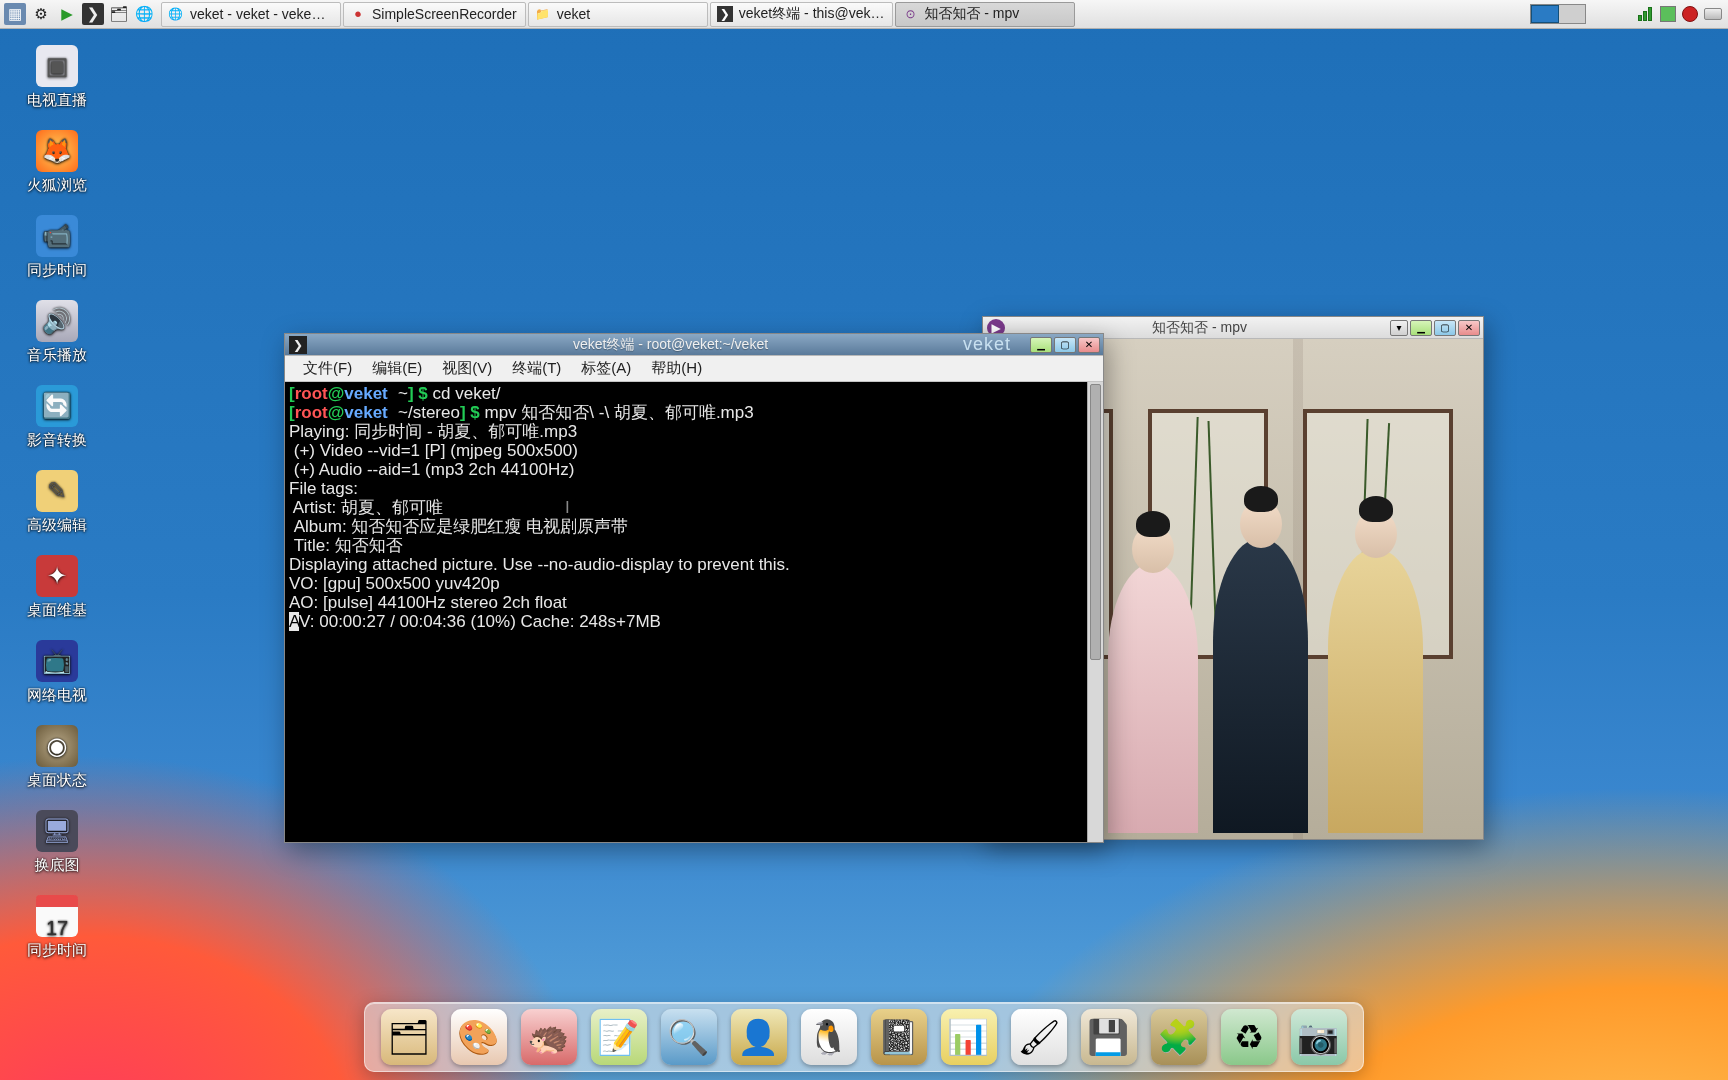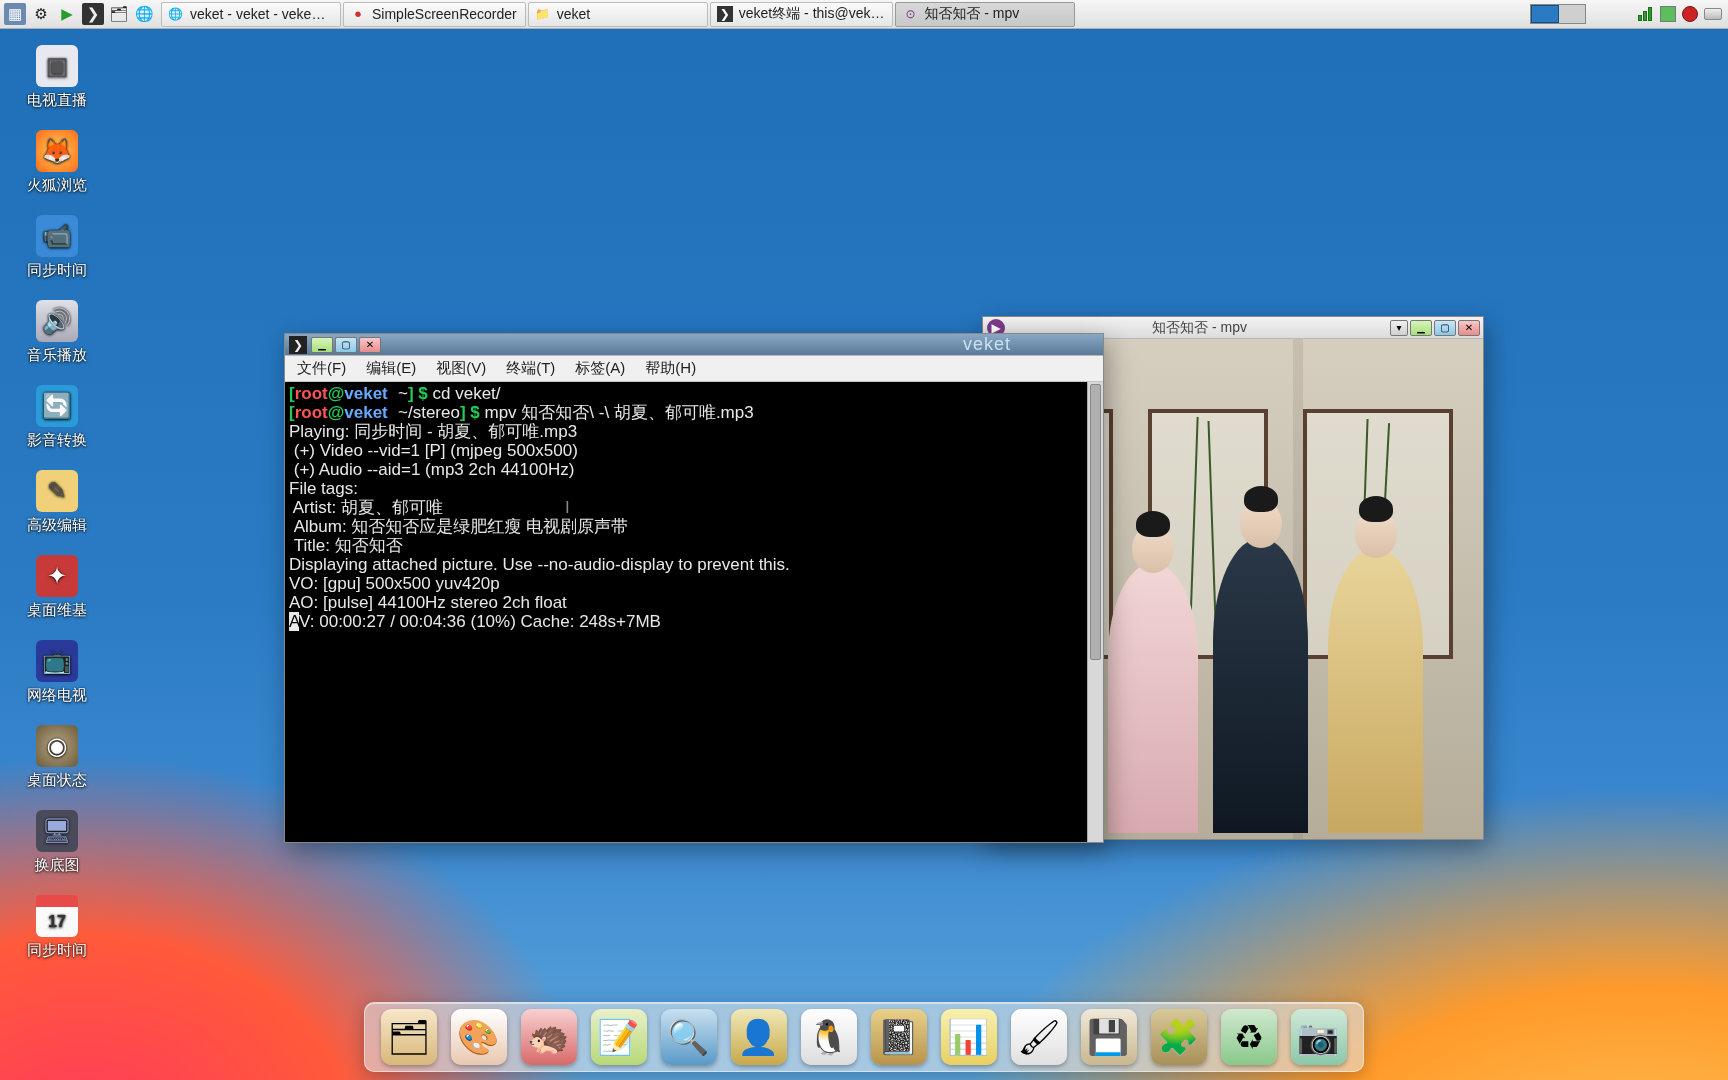--- a/index.html
+++ b/index.html
@@ -87,21 +87,21 @@
 .head{position:absolute;top:-38px;left:50%;transform:translateX(-50%);width:42px;height:48px;border-radius:50%;
   background:linear-gradient(#f2dcc8,#d8bfa8);}
 .head::before{content:"";position:absolute;top:-14px;left:4px;right:4px;height:26px;border-radius:50% 50% 40% 40%;
   background:#1a1a1a;}
 .redtxt{position:absolute;left:6px;top:160px;width:20px;color:#a01818;font-size:16px;line-height:20px;
   writing-mode:vertical-rl;}
 
 
 .term-win{ }
 .menubar{height:26px;background:#f0f0f0;border-bottom:1px solid #c4c4c4;display:flex;align-items:center;
-  padding:0 4px;gap:4px;font-size:15px;color:#222;}
+  padding:0 10px;gap:4px;font-size:15px;color:#222;}
 .menubar span{padding:2px 8px;}
 .term-body{background:#000;color:#e8e8e8;font-family:"DejaVu Sans Mono","Consolas",monospace;
   font-size:17px;line-height:19px;padding:2px 4px;white-space:pre;overflow:hidden;position:relative;}
 .term-body .g{color:#22cc55;font-weight:bold;}
 .term-body .r{color:#ff5555;font-weight:bold;}
 .term-body .b{color:#66aaff;font-weight:bold;}
 .term-body .w{color:#e8e8e8;}
 .term-body .bold{font-weight:normal;}
 .cursor-i{position:absolute;color:#888;}
 .scrollbar{position:absolute;right:0;top:0;bottom:0;width:16px;background:#d8d8d8;border-left:1px solid #aaa;}
@@ -196,21 +196,21 @@
       <div class="ic" style="background:radial-gradient(#b8a888,#6a5a3a);color:#fff">◉</div>
       <span>桌面状态</span>
     </div>
   <div class="di">
       <div class="ic" style="background:#4a4a5a;color:#9ad">🖥</div>
       <span>换底图</span>
     </div>
   <div class="di">
       <div class="ic" style="background:#fafafa;color:#333;position:relative">
         <span style="position:absolute;top:0;left:0;right:0;height:12px;background:#e84a4a;border-radius:4px 4px 0 0"></span>
-        <span style="position:relative;top:6px;font-size:16px;font-weight:bold">17</span>
+        <span style="position:relative;top:12px;font-size:20px;font-weight:normal">17</span>
       </div>
       <span>同步时间</span>
     </div>
 </div>
 
 <div class="win" style="left:982px;top:316px;">
   <div class="titlebar">
     <div class="ticon" style="background:#7a3a8a;color:#fff;border-radius:50%">▶</div>
     <div class="ttxt">知否知否 - mpv</div>
     <div class="winbtns">
@@ -244,20 +244,21 @@
       <div class="person ps4">
           <div class="head"></div>
         </div>
     </div>
   </div>
 </div>
 
 <div class="win term-win" style="left:284px;top:333px;width:820px;">
   <div class="titlebar term">
     <div class="ticon" style="background:#222;color:#eee">❯</div>
+    <div class="ttxt">veket终端 - root@veket:~/veket</div>
     <div class="brand">veket</div>
     <div class="winbtns">
       <div class="wb min">▁</div>
       <div class="wb max">▢</div>
       <div class="wb cls">✕</div>
     </div>
   </div>
   <div class="menubar">
     <span>文件(F)</span>
     <span>编辑(E)</span>

